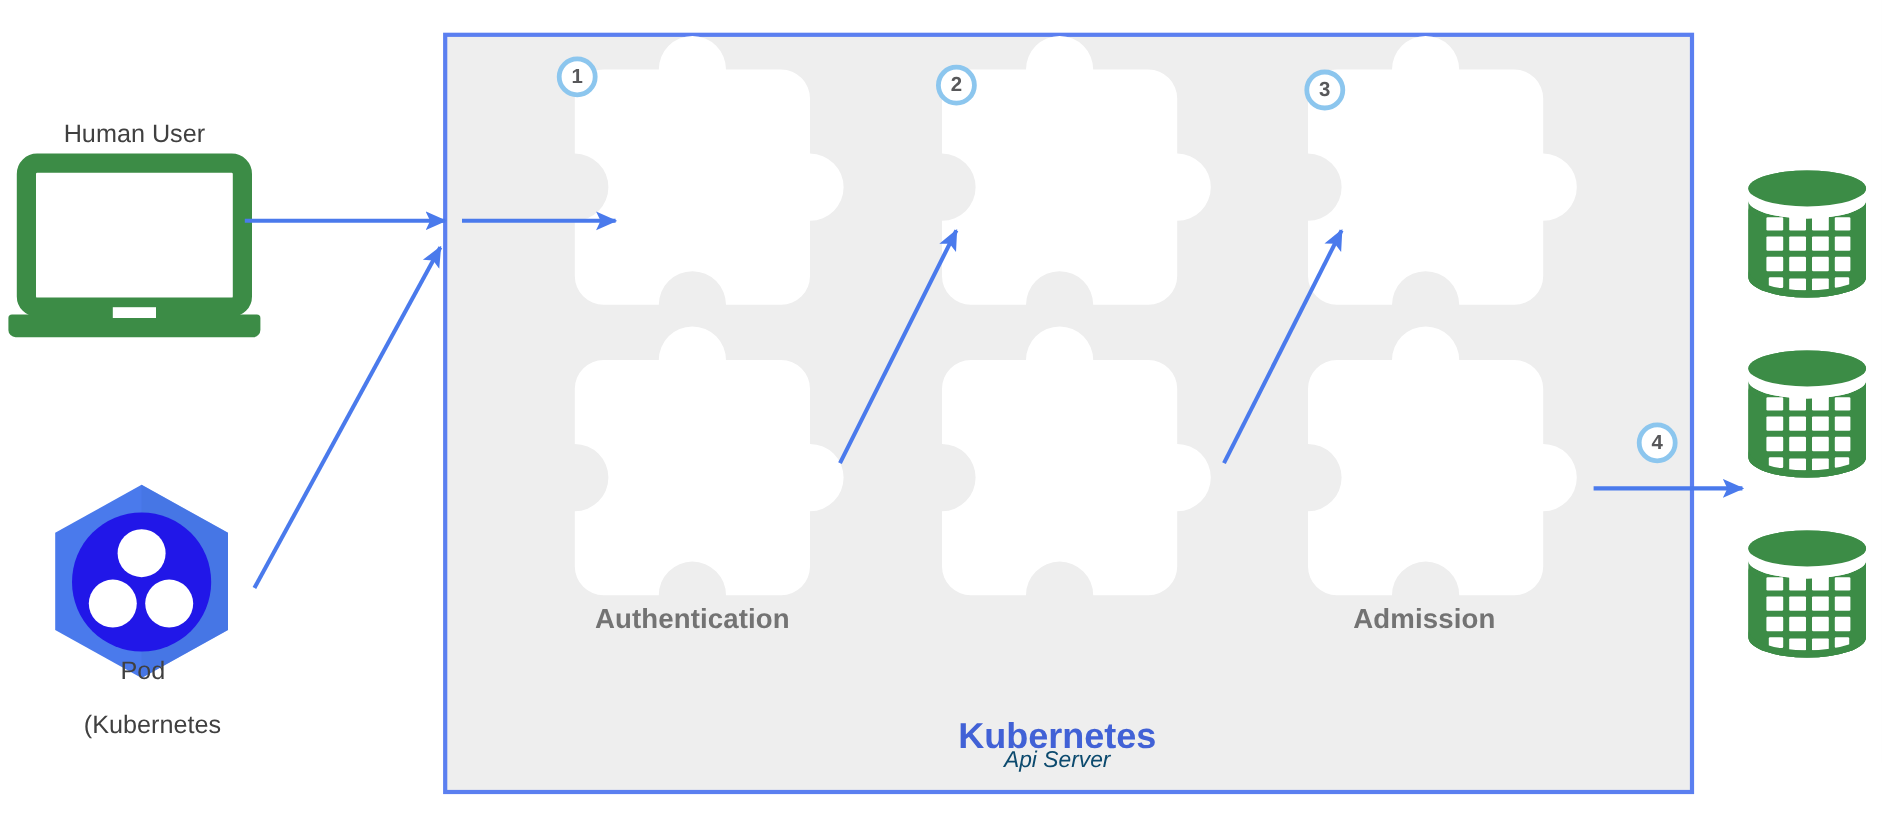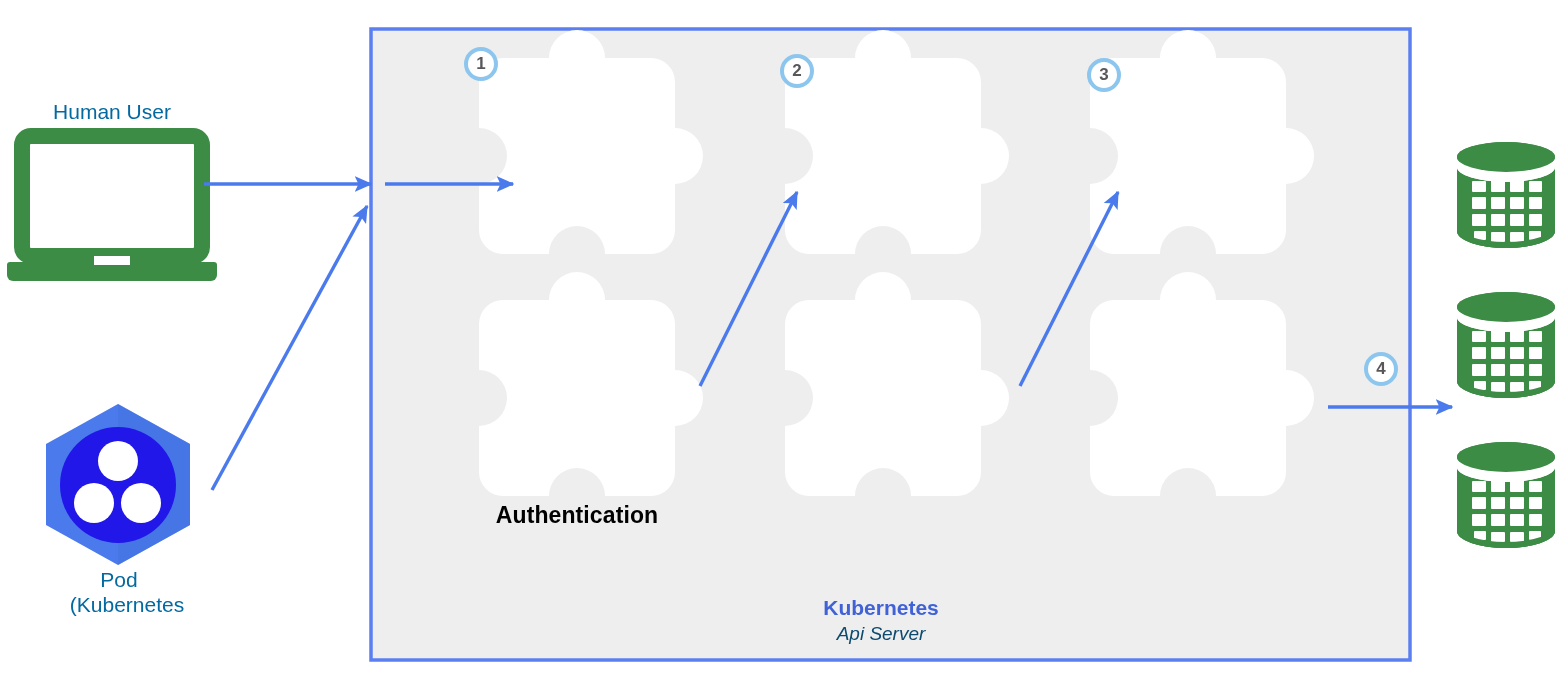--- a/index.html
+++ b/index.html
@@ -26,34 +26,34 @@
     top: 0;
     width: 1568px;
     height: 694px;
   }
   .txt {
     position: absolute;
     white-space: pre;
     line-height: 1.18;
   }
   .lbl-gray {
-    color: #0369a1;
+    color: #404040;
     font-size: 21px;
     text-align: center;
   }
   .lbl-stage {
-    color: #000000;
+    color: #737373;
     font-size: 23px;
     font-weight: bold;
     text-align: center;
     letter-spacing: 0.1px;
   }
   .lbl-k8s {
     color: #4161d6;
-    font-size: 21px;
+    font-size: 30px;
     font-weight: bold;
     text-align: center;
   }
   .lbl-api {
     color: #0c4a6e;
     font-size: 19px;
     font-style: italic;
     text-align: center;
   }
   .marker-num {
@@ -184,24 +184,25 @@
     <g>
       <circle cx="481" cy="64" r="15" fill="#ffffff" stroke="#8cc6ee" stroke-width="4"></circle>
       <circle cx="797" cy="71" r="15" fill="#ffffff" stroke="#8cc6ee" stroke-width="4"></circle>
       <circle cx="1104" cy="75" r="15" fill="#ffffff" stroke="#8cc6ee" stroke-width="4"></circle>
       <circle cx="1381" cy="369" r="15" fill="#ffffff" stroke="#8cc6ee" stroke-width="4"></circle>
     </g>
   </svg>
 
   <div class="txt lbl-gray" style="left:14px; top:100px; width:196px;">Human User</div>
 
-  <div class="txt lbl-gray" style="left:14px; top:568px; width:210px;">Pod</div>
+  <div class="txt lbl-gray" style="left:14px; top:548px; width:210px;">Pod</div>
   <div class="txt lbl-gray" style="left:22px; top:593px; width:210px;">(Kubernetes</div>
 
   <div class="txt lbl-stage" style="left:455px; top:502px; width:244px;">Authentication</div>
+  <div class="txt lbl-stage" style="left:1068px; top:502px; width:238px;">Admission</div>
 
   <div class="txt lbl-k8s" style="left:691px; top:596px; width:380px;">Kubernetes</div>
   <div class="txt lbl-api" style="left:691px; top:623px; width:380px;">Api Server</div>
 
   <div class="marker-num" style="left:464px; top:47px;">1</div>
   <div class="marker-num" style="left:780px; top:54px;">2</div>
   <div class="marker-num" style="left:1087px; top:58px;">3</div>
   <div class="marker-num" style="left:1364px; top:352px;">4</div>
 
 </div>

